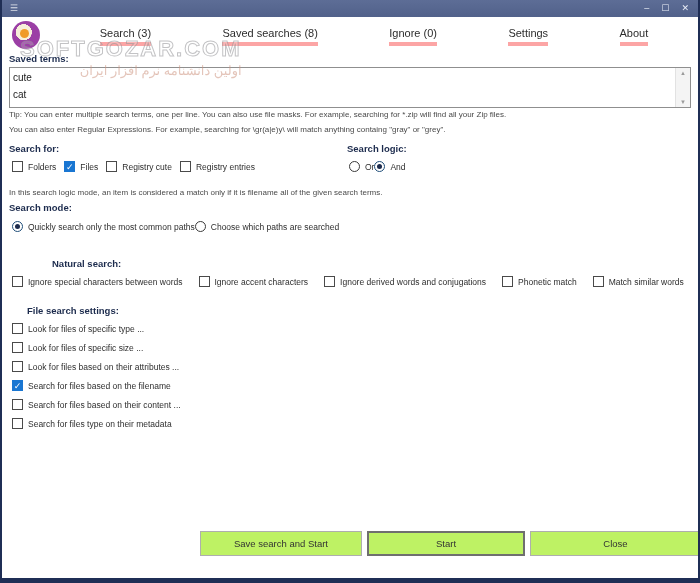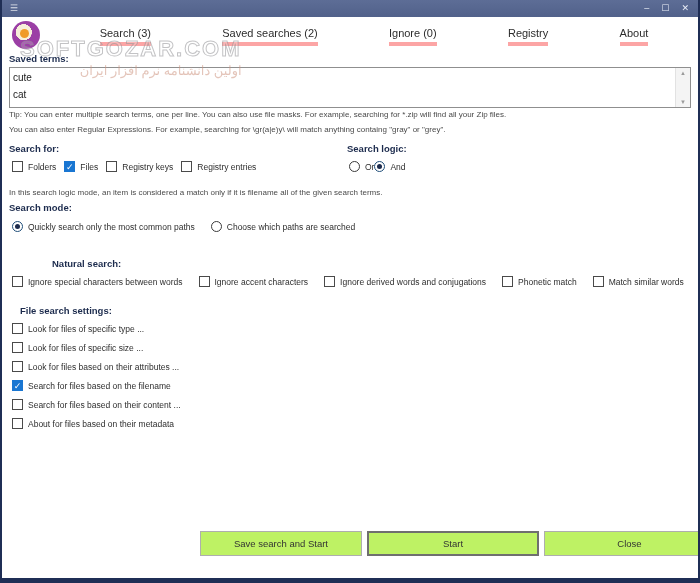--- a/index.html
+++ b/index.html
@@ -47,42 +47,42 @@
       position:relative;flex:0 0 auto;}
   .radio.on{border-color:#1f4e79;}
   .radio.on::after{content:"";position:absolute;left:2px;top:2px;width:5px;height:5px;border-radius:50%;background:#1c2b4d;}
   .vlist{position:absolute;display:flex;flex-direction:column;}
   .vlist .opt{height:19px;}
   
   .footer{position:absolute;left:198px;top:531px;display:flex;gap:5px;}
   .btn{height:25px;background:#bef264;border:1px solid #aeaeae;font-family:"Liberation Sans",sans-serif;
        font-size:9.5px;color:#333;box-sizing:border-box;cursor:default;}
   .btn.default{border:2px solid #6f6f6f;}
-  .b1{width:162px;} .b2{width:172px;} .b3{width:171px;}
+  .b1{width:162px;} .b2{width:158px;} .b3{width:171px;}
 </style>
 </head>
 <body>
 
 <div class="window">
 
   <div class="titlebar">
     <span class="menu-icon">☰</span>
     <span class="win-controls">
       <span>–</span>
       <span>☐</span>
       <span>✕</span>
     </span>
   </div>
 
   <div class="navbar">
     <div class="tabs">
       <span class="tab">Search (3)</span>
-      <span class="tab">Saved searches (2)</span>
+      <span class="tab">Saved searches (8)</span>
       <span class="tab">Ignore (0)</span>
-      <span class="tab">Registry</span>
+      <span class="tab">Settings</span>
       <span class="tab">About</span>
     </div>
   </div>
   <div class="logo"></div>
 
   <div class="watermark">
     <div class="wm1">SOFTGOZAR.COM</div>
     <div class="wm2" dir="rtl">اولین دانشنامه نرم افزار ایران</div>
   </div>
 
@@ -106,21 +106,21 @@
     <span class="opt">
       <span class="cb"></span>
       <span>Folders</span>
     </span>
     <span class="opt">
       <span class="cb on"></span>
       <span>Files</span>
     </span>
     <span class="opt">
       <span class="cb"></span>
-      <span>Registry keys</span>
+      <span>Registry cute</span>
     </span>
     <span class="opt">
       <span class="cb"></span>
       <span>Registry entries</span>
     </span>
   </div>
 
   <div class="optrow" style="left:347px;top:161px;">
     <span class="opt">
       <span class="radio"></span>
@@ -128,21 +128,21 @@
     </span>
     <span class="opt">
       <span class="radio on"></span>
       <span>And</span>
     </span>
   </div>
 
   <div class="note" style="left:7px;top:188px;">In this search logic mode, an item is considered a match only if it is filename all of the given search terms.</div>
 
   <div class="lbl" style="left:7px;top:202px;">Search mode:</div>
-  <div class="optrow" style="left:10px;top:221px;gap:16px;">
+  <div class="optrow" style="left:10px;top:221px;">
     <span class="opt">
       <span class="radio on"></span>
       <span>Quickly search only the most common paths</span>
     </span>
     <span class="opt">
       <span class="radio"></span>
       <span>Choose which paths are searched</span>
     </span>
   </div>
 
@@ -163,21 +163,21 @@
     <span class="opt">
       <span class="cb"></span>
       <span>Phonetic match</span>
     </span>
     <span class="opt">
       <span class="cb"></span>
       <span>Match similar words</span>
     </span>
   </div>
 
-  <div class="lbl" style="left:18px;top:305px;">File search settings:</div>
+  <div class="lbl" style="left:25px;top:305px;">File search settings:</div>
   <div class="vlist" style="left:10px;top:319px;">
     <span class="opt">
       <span class="cb"></span>
       <span>Look for files of specific type ...</span>
     </span>
     <span class="opt">
       <span class="cb"></span>
       <span>Look for files of specific size ...</span>
     </span>
     <span class="opt">
@@ -187,21 +187,21 @@
     <span class="opt">
       <span class="cb on"></span>
       <span>Search for files based on the filename</span>
     </span>
     <span class="opt">
       <span class="cb"></span>
       <span>Search for files based on their content ...</span>
     </span>
     <span class="opt">
       <span class="cb"></span>
-      <span>About for files based on their metadata</span>
+      <span>Search for files type on their metadata</span>
     </span>
   </div>
 
   <div class="footer">
     <button class="btn b1">Save search and Start</button>
     <button class="btn b2 default">Start</button>
     <button class="btn b3">Close</button>
   </div>
 
 </div>

